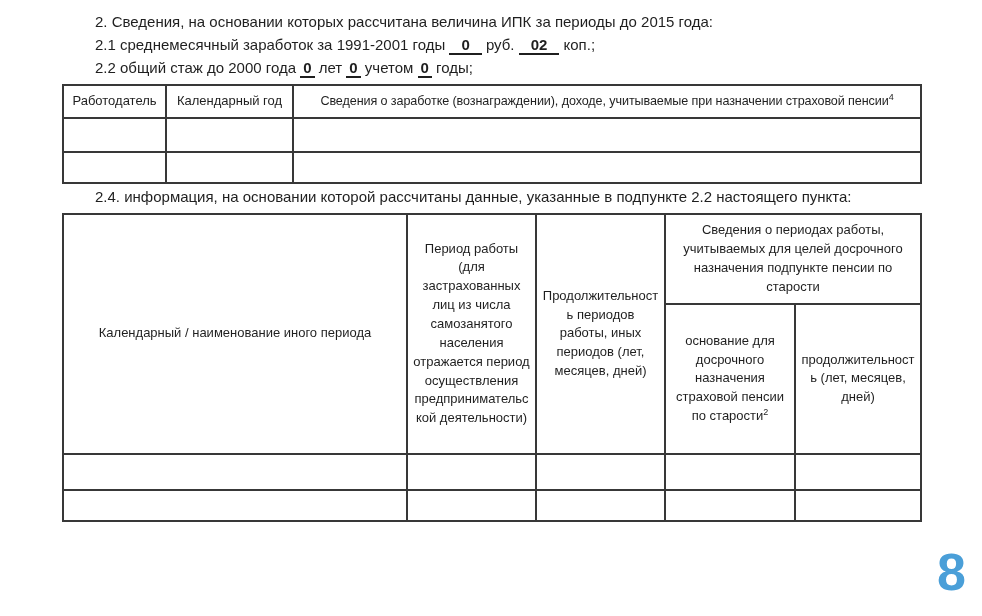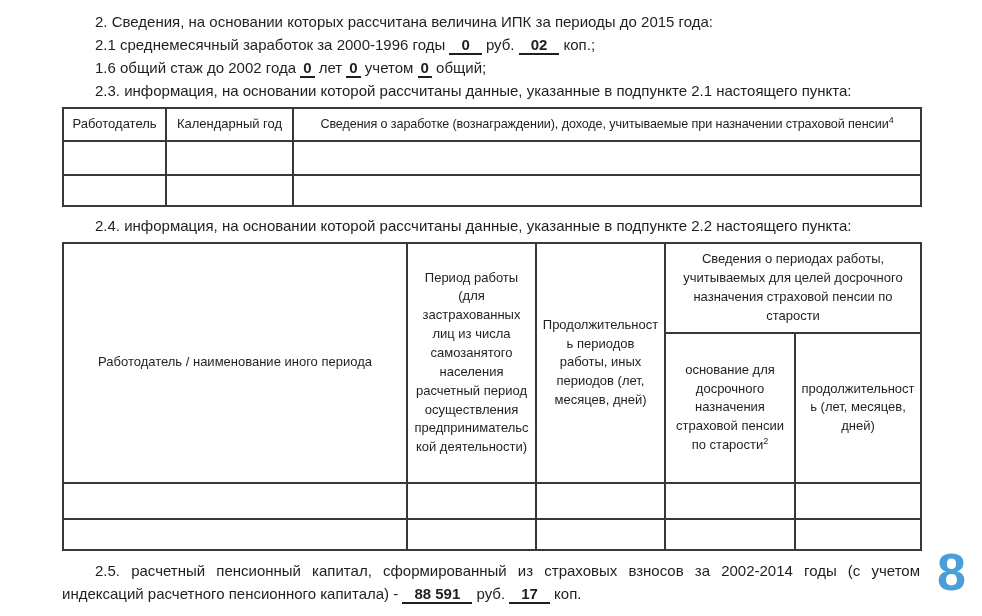--- a/index.html
+++ b/index.html
@@ -49,21 +49,21 @@
     vertical-align: middle;
     padding: 6px 4px;
     overflow-wrap: break-word;
     word-wrap: break-word;
   }
   .t23 { margin: 5px 0 0 0; }
   .t23 .hrow { height: 30px; }
   .t23 .hlong { white-space: nowrap; letter-spacing: -0.1px; font-size: 12.6px; }
   .t23 .erow1 { height: 34px; }
   .t23 .erow2 { height: 31px; }
-  .p24 { margin-top: 7px; }
+  .p24 { margin-top: 1px; }
   .t24 { margin: 5px 0 0 0; }
   .t24 .grow { height: 90px; }
   .t24 .srow { height: 150px; }
   .t24 .erow1 { height: 36px; }
   .t24 .erow2 { height: 31px; }
   .p25 { margin-top: 8px; }
   sup { font-size: 9px; line-height: 0; }
   .page-number {
     position: absolute;
     right: 17px;
@@ -76,38 +76,37 @@
 </style>
 </head>
 <body>
 
 <div class="page">
   <div class="content">
 
     <p class="para"><span>2. Сведения, на основании которых рассчитана величина ИПК за периоды до 2015 года:</span></p>
 
     <p class="para">
-      <span>2.1 среднемесячный заработок за 2000-1996 годы</span>
+      <span>2.1 среднемесячный заработок за 1991-2001 годы</span>
       <span class="val">0</span>
       <span>руб.</span>
       <span class="val">02</span>
       <span>коп.;</span>
     </p>
 
     <p class="para">
-      <span>1.6 общий стаж до 2002 года</span>
+      <span>2.2 общий стаж до 2000 года</span>
       <span class="val narrow">0</span>
       <span>лет</span>
       <span class="val narrow">0</span>
       <span>учетом</span>
       <span class="val narrow">0</span>
-      <span>общий;</span>
+      <span>годы;</span>
     </p>
 
-    <p class="para"><span>2.3. информация, на основании которой рассчитаны данные, указанные в подпункте 2.1 настоящего пункта:</span></p>
 
     <table class="t23">
       <colgroup>
         <col style="width:103px">
         <col style="width:127px">
         <col style="width:628px">
       </colgroup>
       <tbody>
         <tr class="hrow">
           <th>Работодатель</th>
@@ -132,24 +131,24 @@
     <table class="t24">
       <colgroup>
         <col style="width:344px">
         <col style="width:129px">
         <col style="width:129px">
         <col style="width:130px">
         <col style="width:126px">
       </colgroup>
       <tbody>
         <tr class="grow">
-          <td rowspan="2">Работодатель / наименование иного периода</td>
-          <td rowspan="2">Период работы (для застрахованных лиц из числа самозанятого населения расчетный период осуществления предпринимательской деятельности)</td>
+          <td rowspan="2">Календарный / наименование иного периода</td>
+          <td rowspan="2">Период работы (для застрахованных лиц из числа самозанятого населения отражается период осуществления предпринимательской деятельности)</td>
           <td rowspan="2">Продолжительность периодов работы, иных периодов (лет, месяцев, дней)</td>
-          <td colspan="2">Сведения о периодах работы, учитываемых для целей досрочного назначения страховой пенсии по старости</td>
+          <td colspan="2">Сведения о периодах работы, учитываемых для целей досрочного назначения подпункте пенсии по старости</td>
         </tr>
         <tr class="srow">
           <td><span>основание для досрочного назначения страховой пенсии по старости</span><sup>2</sup></td>
           <td>продолжительность (лет, месяцев, дней)</td>
         </tr>
         <tr class="erow1">
           <td></td>
           <td></td>
           <td></td>
           <td></td>
@@ -158,24 +157,17 @@
         <tr class="erow2">
           <td></td>
           <td></td>
           <td></td>
           <td></td>
           <td></td>
         </tr>
       </tbody>
     </table>
 
-    <p class="para p25 justified">
-      <span>2.5. расчетный пенсионный капитал, сформированный из страховых взносов за 2002-2014 годы (с учетом индексаций расчетного пенсионного капитала) -</span>
-      <span class="val">88 591</span>
-      <span>руб.</span>
-      <span class="val">17</span>
-      <span>коп.</span>
-    </p>
 
   </div>
 
   <div class="page-number" style="color: rgb(74, 159, 216);">8</div>
 </div>
 
 </body></html>

